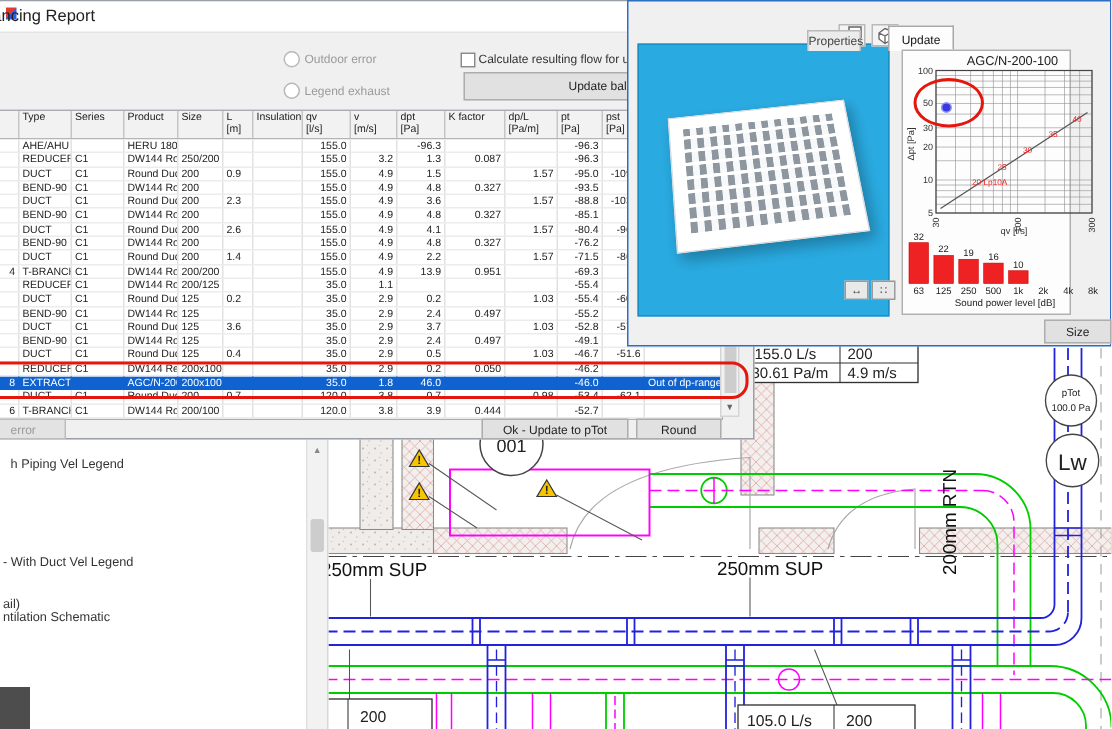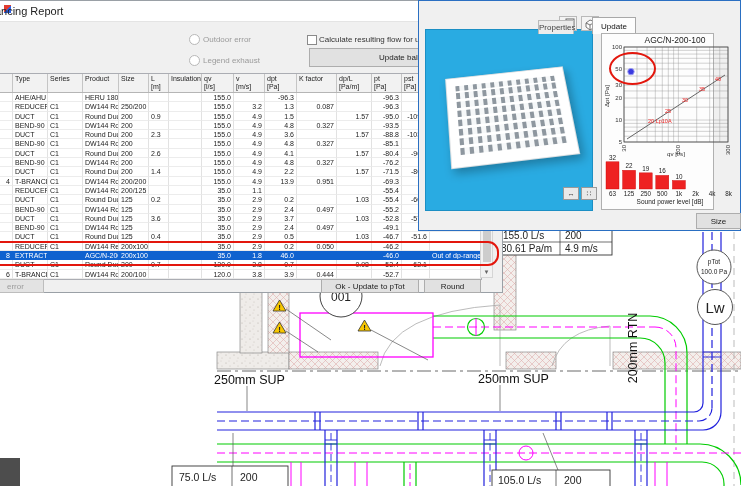--- a/index.html
+++ b/index.html
@@ -190,20 +190,30 @@
     <text x="240" y="481" fill="#222">200</text>
   </g>
   <g font-size="10.5">
     <rect x="492" y="470" width="118" height="24" fill="#fff" stroke="#333" stroke-width="0.9"></rect>
     <path d="M556,470 V490" stroke="#333" stroke-width="0.7"></path>
     <text x="498" y="484" fill="#222">105.0 L/s</text>
     <text x="564" y="484" fill="#222">200</text>
   </g>
 </svg>
 
+<div id="sidebar">
+  <div class="side-item" style="left:7px;top:11px">h Piping Vel Legend</div>
+  <div class="side-item" style="left:2px;top:76px">- With Duct Vel Legend</div>
+  <div class="side-item" style="left:2px;top:104px">ail)</div>
+  <div class="side-item" style="left:2px;top:113px">ntilation Schematic</div>
+  <div id="side-scroll">
+    <div class="arr">▲</div>
+    <div class="thumb"></div>
+  </div>
+</div>
 <div id="darkbox"></div>
 
 <div id="br">
   <div class="titlebar">
     <div class="tb-icon"></div>
     <div class="title">Balancing Report</div>
   </div>
 
   <div class="radio" style="left:248px;top:33px"></div>
   <div class="radio-label" style="left:262px;top:34px">Outdoor error</div>

